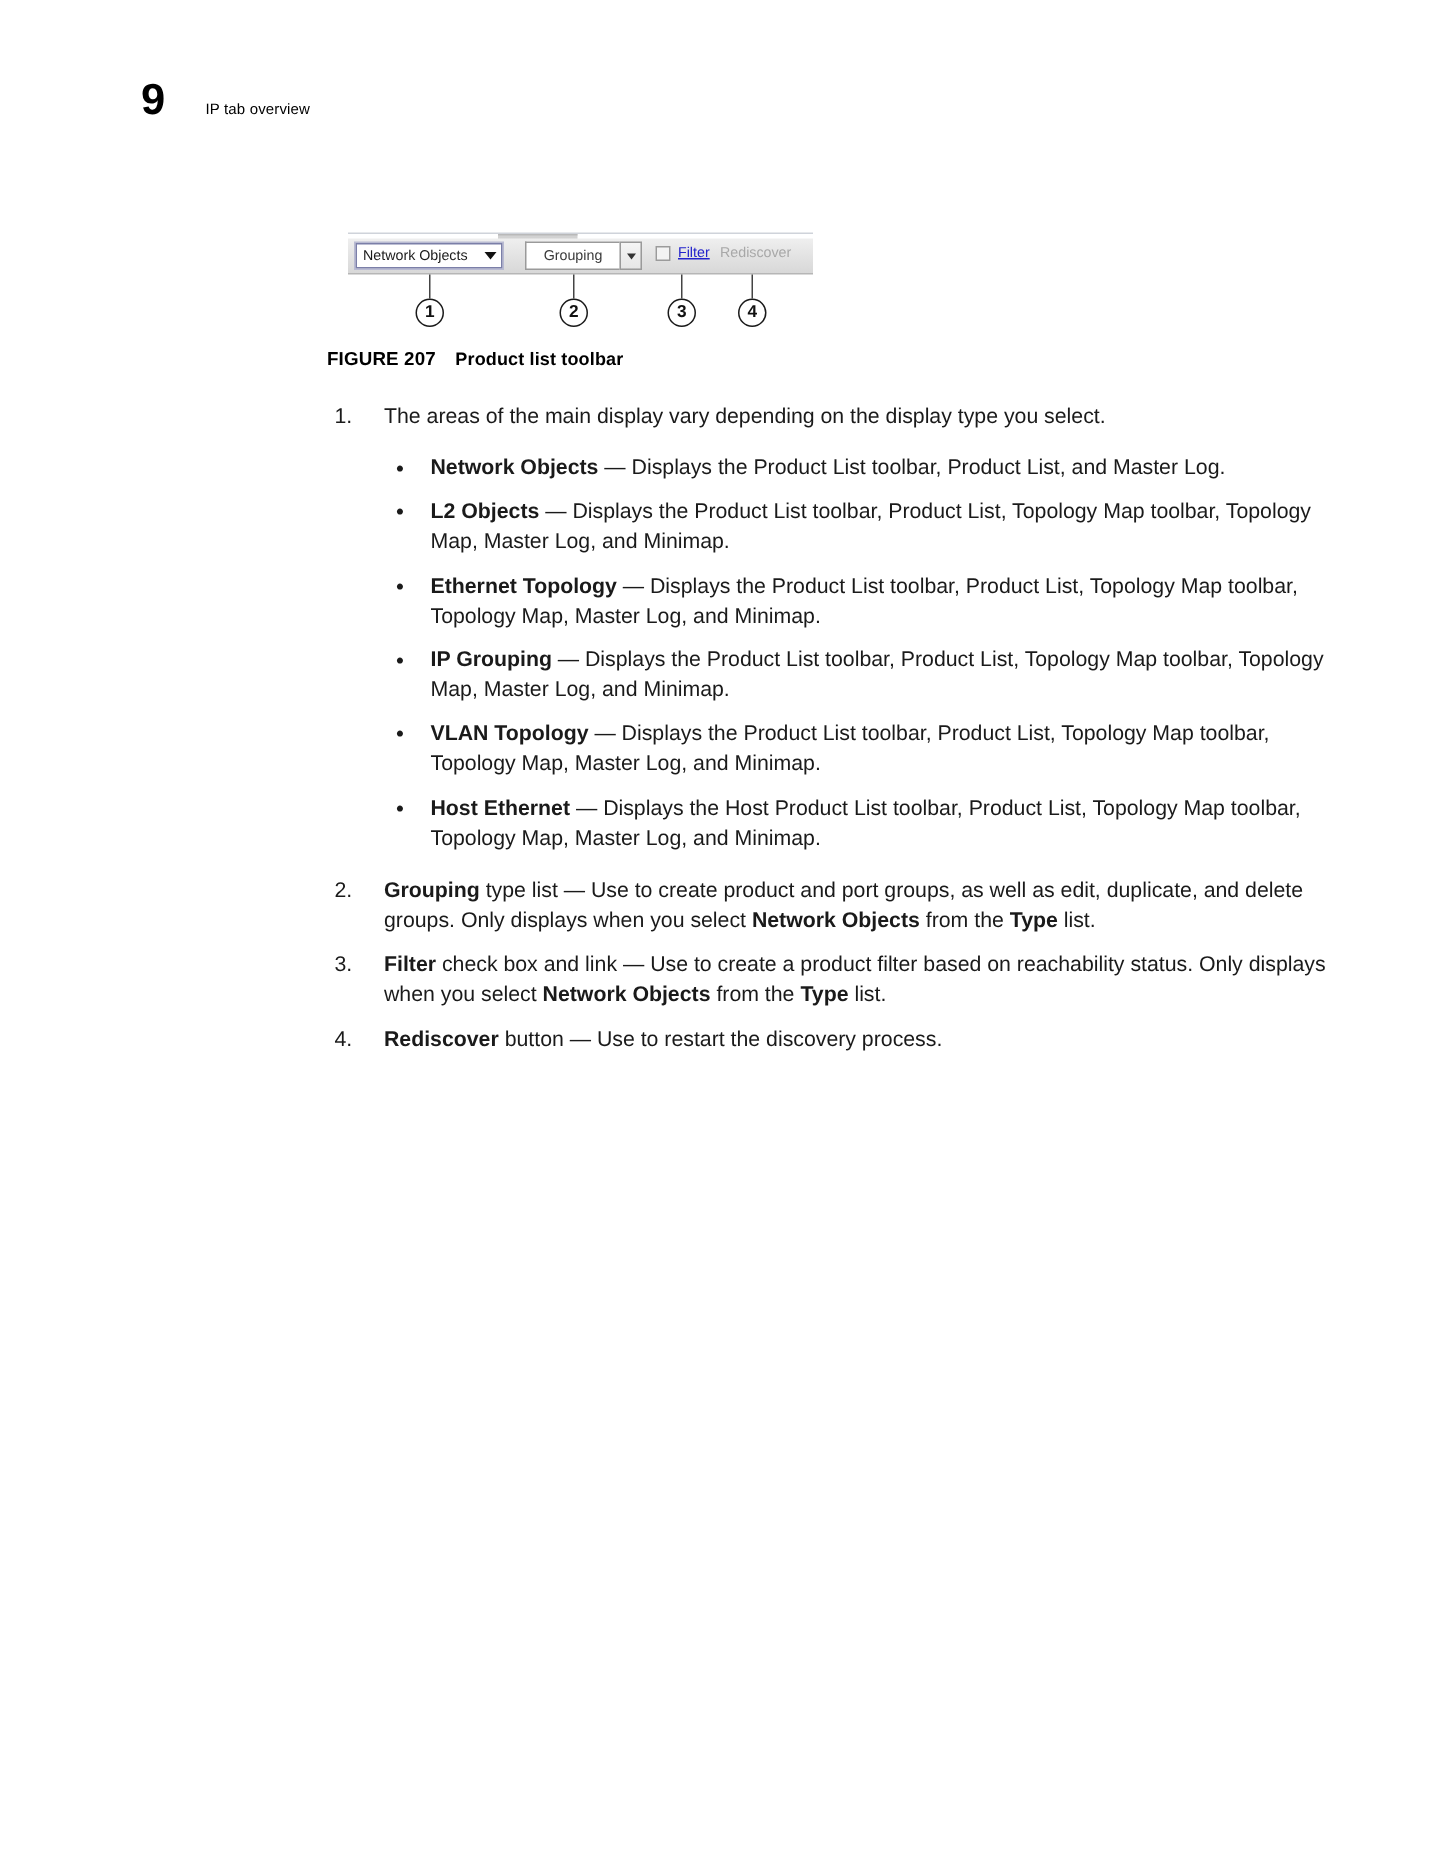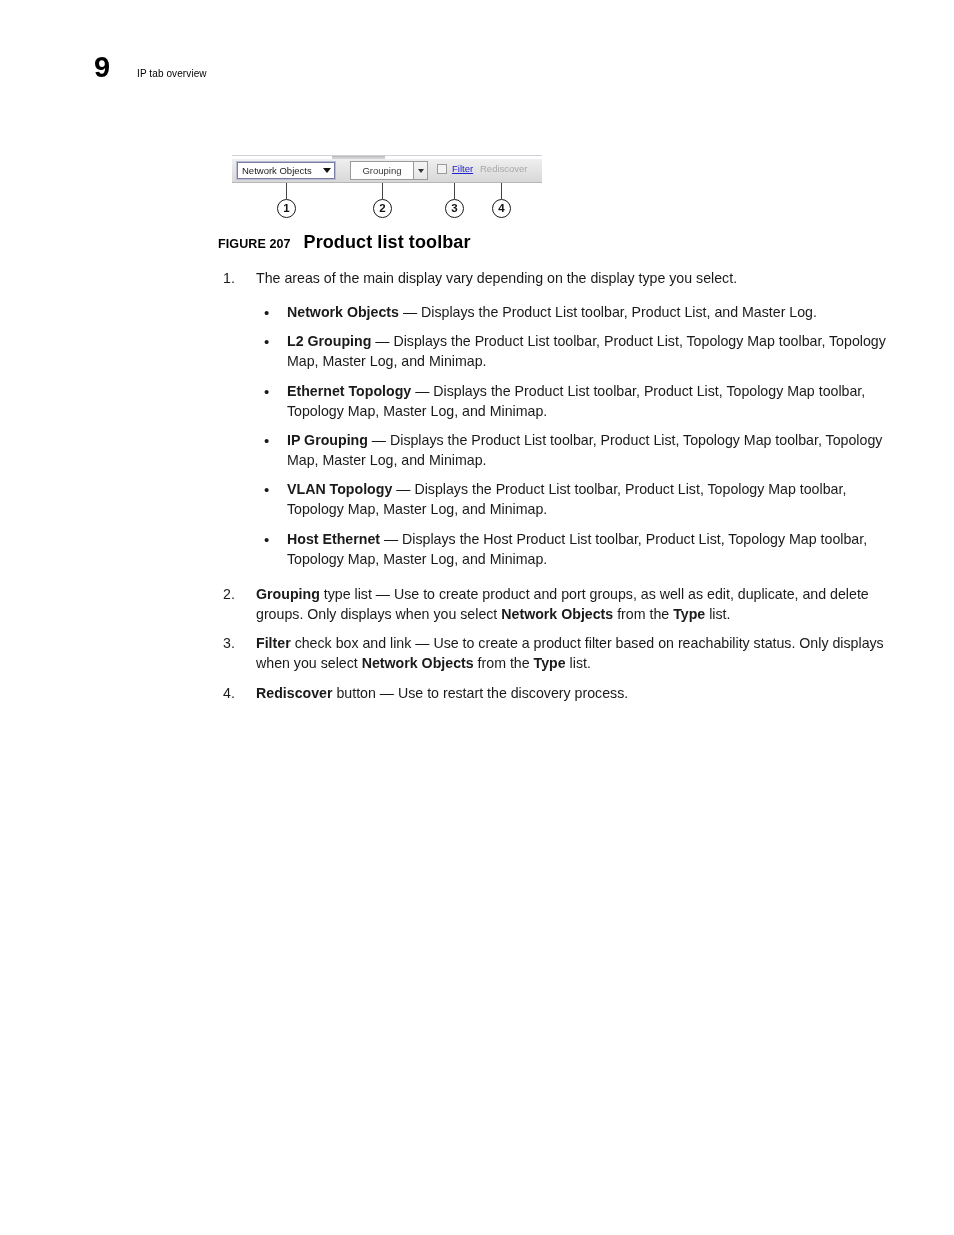--- a/index.html
+++ b/index.html
@@ -230,21 +230,21 @@
   .figure-caption {
     position: absolute;
     left: 218px;
     top: 232px;
     font-size: 12.5px;
     font-weight: bold;
     letter-spacing: 0.1px;
     white-space: nowrap;
   }
   .figure-caption .fig-num { margin-right: 13px; }
-  .figure-caption .fig-title { font-size: 18px; }
+  .figure-caption .fig-title { font-size: 12px; }
 
   
   .body {
     position: absolute;
     left: 222px;
     top: 268px;
     width: 664px;
     font-size: 14.2px;
     line-height: 1.42;
     color: #1a1a1a;
@@ -352,21 +352,21 @@
 
       <li>
         <span class="num">1.</span>
         <p class="para">The areas of the main display vary depending on the display type you select.</p>
 
         <ul class="bullets">
           <li>
             <span class="dot">•</span><b>Network Objects</b><span> — Displays the Product List toolbar, Product List, and Master Log.</span>
           </li>
           <li>
-            <span class="dot">•</span><b>L2 Grouping</b><span> — Displays the Product List toolbar, Product List, Topology Map toolbar, Topology Map, Master Log, and Minimap.</span>
+            <span class="dot">•</span><b>L2 Objects</b><span> — Displays the Product List toolbar, Product List, Topology Map toolbar, Topology Map, Master Log, and Minimap.</span>
           </li>
           <li>
             <span class="dot">•</span><b>Ethernet Topology</b><span> — Displays the Product List toolbar, Product List, Topology Map toolbar, Topology Map, Master Log, and Minimap.</span>
           </li>
           <li>
             <span class="dot">•</span><b>IP Grouping</b><span> — Displays the Product List toolbar, Product List, Topology Map toolbar, Topology Map, Master Log, and Minimap.</span>
           </li>
           <li>
             <span class="dot">•</span><b>VLAN Topology</b><span> — Displays the Product List toolbar, Product List, Topology Map toolbar, Topology Map, Master Log, and Minimap.</span>
           </li>

